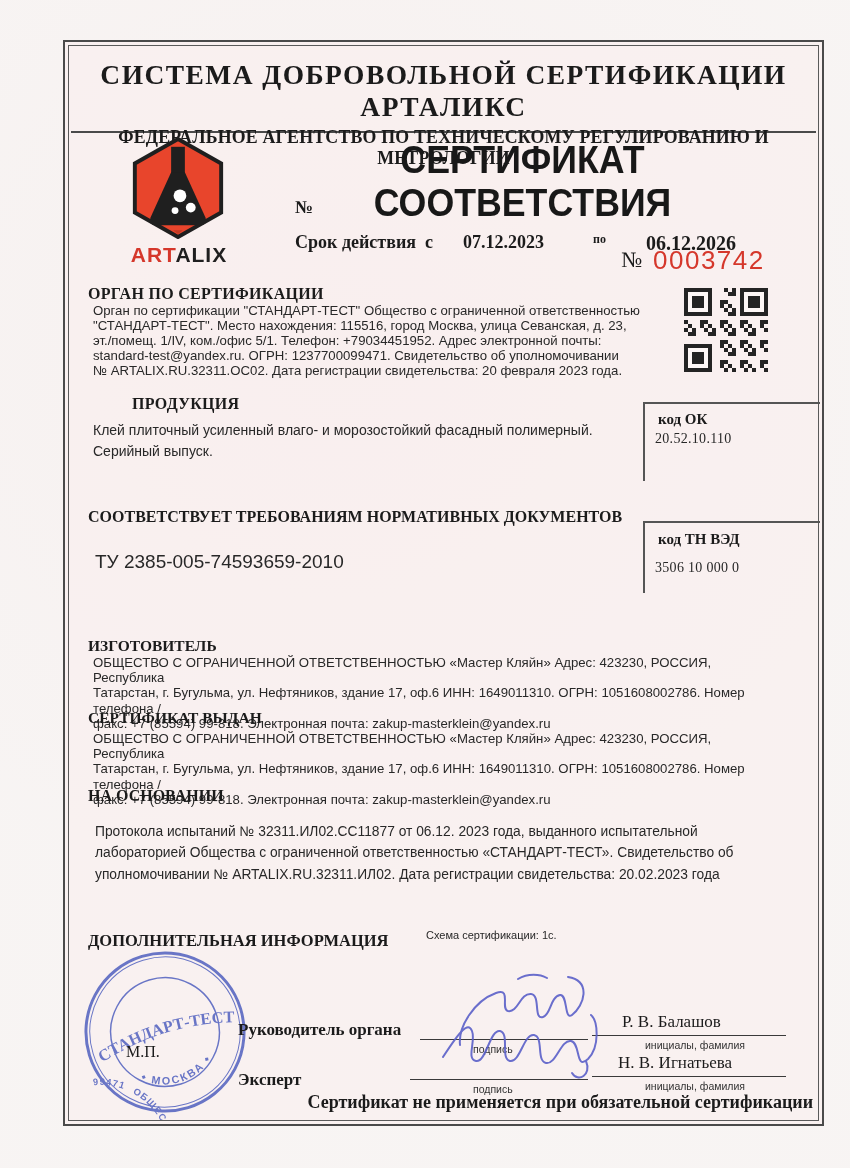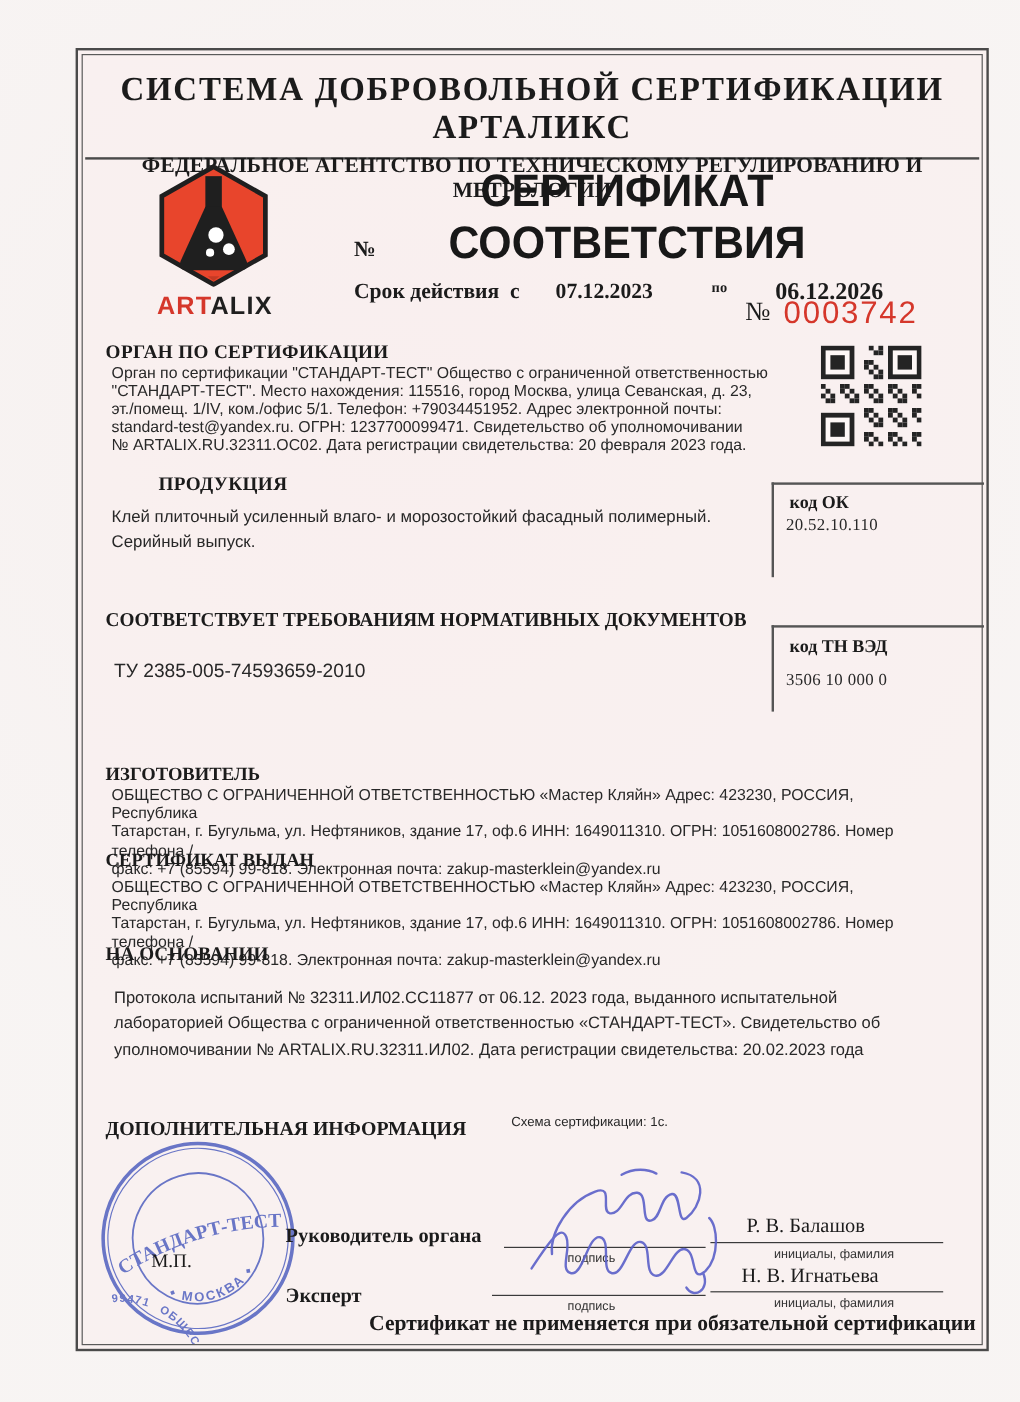--- a/index.html
+++ b/index.html
@@ -175,21 +175,21 @@
   <div class="abs serif b sec-h" style="left:88px;top:395px;margin-left:44px;">ПРОДУКЦИЯ</div>
   <div class="abs sans" style="left:93px;top:420px;width:545px;font-size:14px;line-height:1.5;white-space:pre-line;">Клей плиточный усиленный влаго- и морозостойкий фасадный полимерный.
 Серийный выпуск.</div>
 
   <div class="abs code-box" style="left:643px;top:402px;width:175px;height:77px;">
     <div class="serif b code-label" style="margin:7px 0 0 13px;">код ОК</div>
     <div class="sans code-val" style="margin:3px 0 0 10px;">20.52.10.110</div>
   </div>
 
   <div class="abs serif b" style="left:88px;top:507px;font-size:16.5px;transform:scaleX(0.97);transform-origin:left;">СООТВЕТСТВУЕТ ТРЕБОВАНИЯМ НОРМАТИВНЫХ ДОКУМЕНТОВ</div>
-  <div class="abs sans" style="left:95px;top:551px;font-size:16px;">ТУ 2385-005-74593659-2010</div>
+  <div class="abs sans" style="left:95px;top:551px;font-size:19px;">ТУ 2385-005-74593659-2010</div>
 
   <div class="abs code-box" style="left:643px;top:521px;width:175px;height:70px;">
     <div class="serif b code-label" style="margin:8px 0 0 13px;">код ТН ВЭД</div>
     <div class="sans code-val" style="margin:12px 0 0 10px;">3506 10 000 0</div>
   </div>
 
   <div class="abs serif b" style="left:88px;top:637px;font-size:15.5px;">ИЗГОТОВИТЕЛЬ</div>
   <div class="abs sans" style="left:93px;top:655px;width:690px;font-size:13.2px;line-height:1.15;white-space:pre-line;">ОБЩЕСТВО С ОГРАНИЧЕННОЙ ОТВЕТСТВЕННОСТЬЮ «Мастер Кляйн» Адрес: 423230, РОССИЯ, Республика
 Татарстан, г. Бугульма, ул. Нефтяников, здание 17, оф.6 ИНН: 1649011310. ОГРН: 1051608002786.  Номер телефона /
 факс: +7 (85594) 99-818. Электронная почта: zakup-masterklein@yandex.ru</div>

